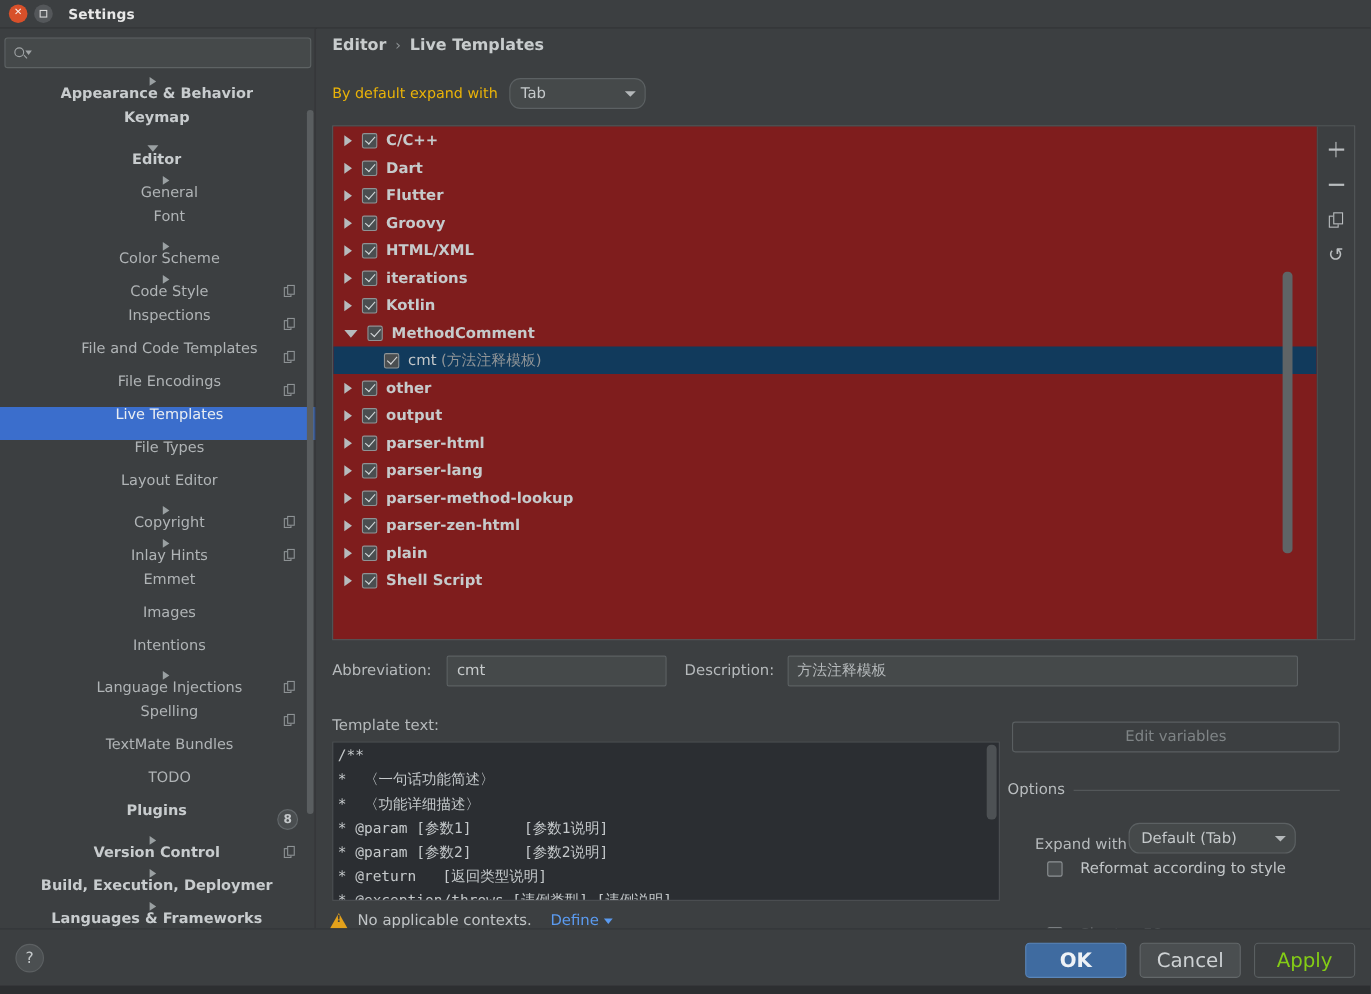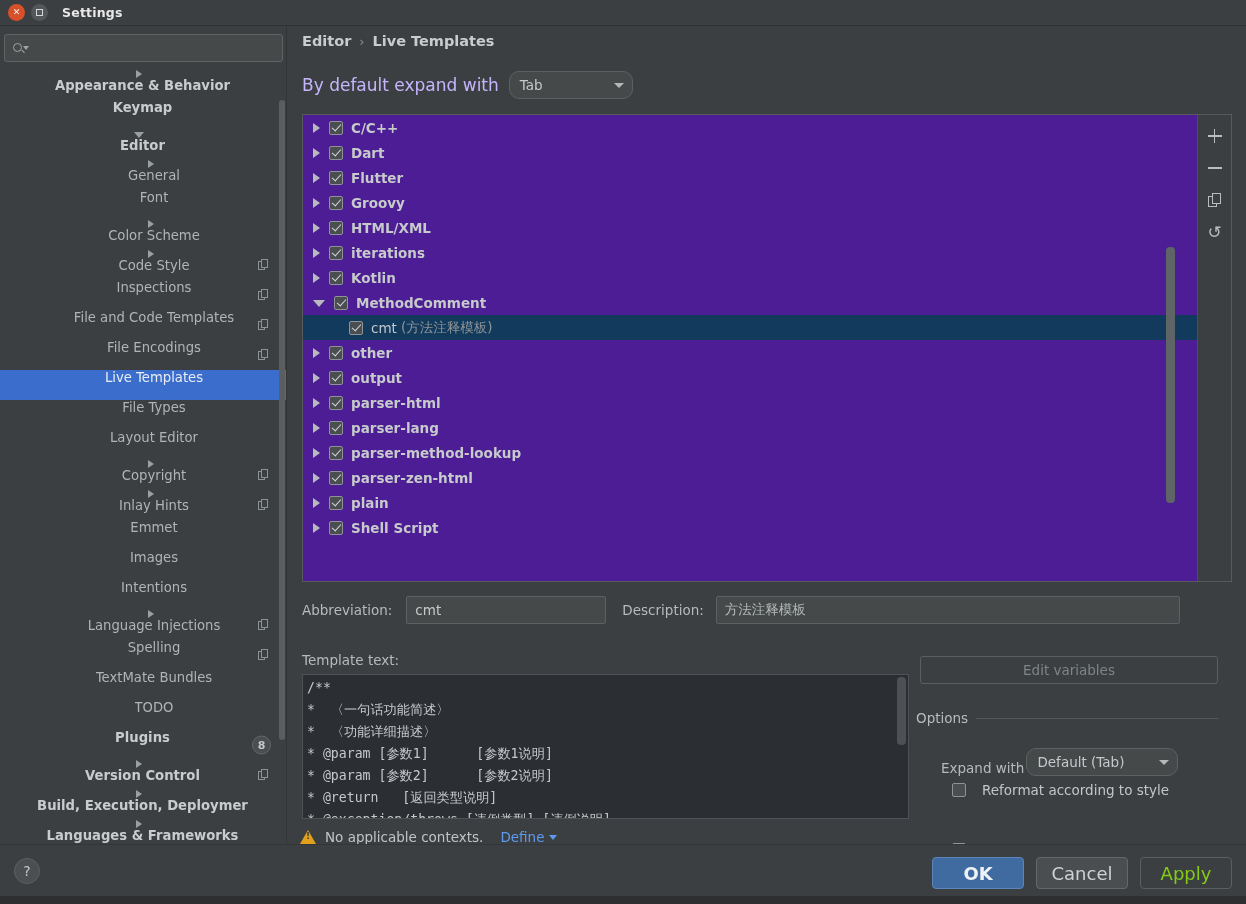--- a/index.html
+++ b/index.html
@@ -125,21 +125,21 @@
     position: absolute; left: 14px; top: 7px;
     color: #c8cccd; font-size: 14.5px; font-weight: bold;
     display: flex; align-items: center; gap: 8px;
   }
   .bc-sep { color: #8d9294; font-weight: normal; font-size: 13px; }
 
   .expandrow {
     position: absolute; left: 14px; top: 45px;
     display: flex; align-items: center; gap: 10px;
   }
-  .expandrow .lbl { color: #c4b5fd; font-size: 17px; }
+  .expandrow .lbl { color: #eab308; font-size: 13px; }
   .combo {
     background: #45494a; border: 1px solid #5c6163; border-radius: 10px;
     height: 28px; display: flex; align-items: center;
     padding: 0 8px 0 10px; color: #c5c9cb; font-size: 13.5px;
     justify-content: space-between; cursor: default;
   }
   .combo .cval { white-space: nowrap; }
   .combo .arr {
     width: 0; height: 0; margin-left: 14px;
     border-left: 5px solid transparent; border-right: 5px solid transparent;
@@ -149,21 +149,21 @@
 
   
   .treepanel {
     position: absolute; left: 14px; top: 88px;
     width: 930px; height: 468px;
     background: #3c3f41; border: 1px solid #555a5c;
     display: flex;
   }
   .treeview {
     position: relative; width: 894px; height: 466px; overflow: hidden;
-    background: #4c1d95;
+    background: #7f1d1d;
   }
   .tpl-scrollbar {
     position: absolute; right: 22px; top: 0; width: 9px; height: 466px;
   }
   .tpl-thumb {
     position: absolute; left: 0; top: 132px; width: 9px; height: 256px;
     background: #5f6466; border-radius: 4px;
   }
   .tv-row {
     height: 25px; display: flex; align-items: center;

